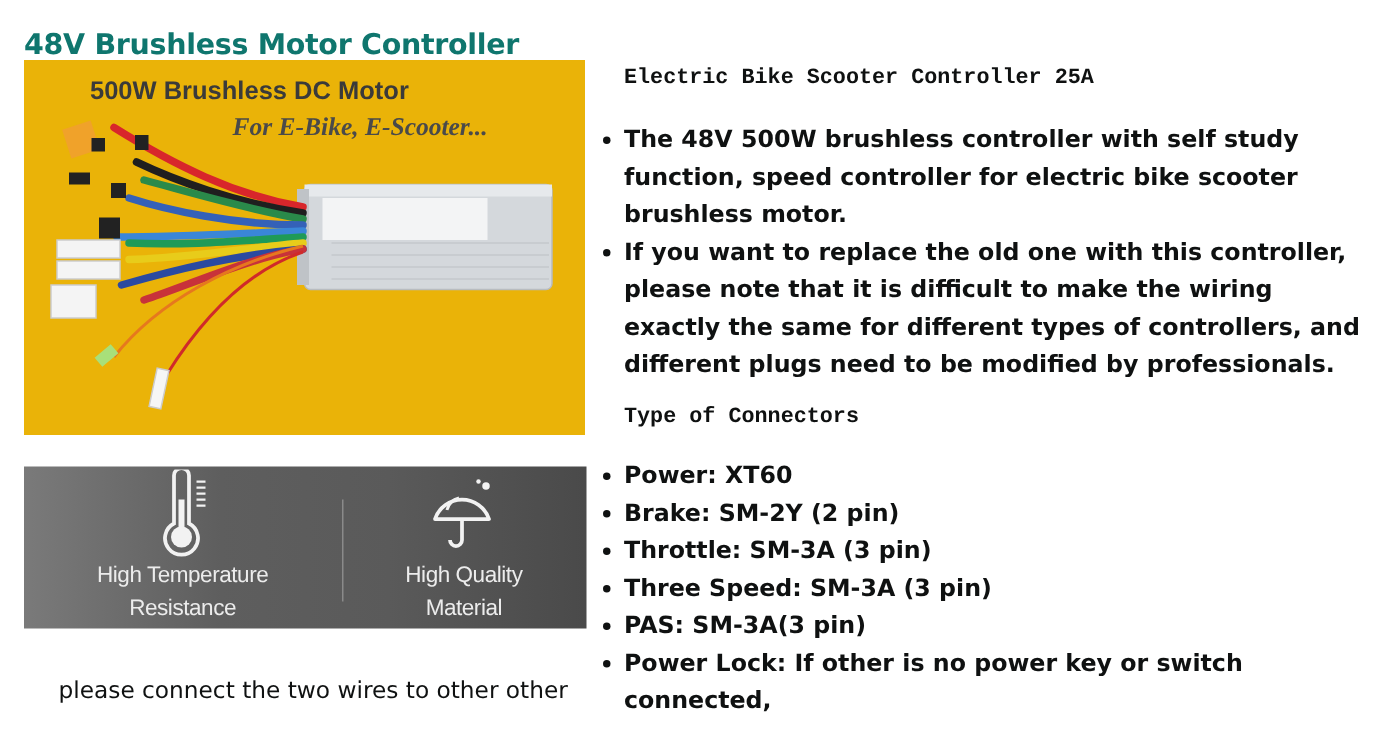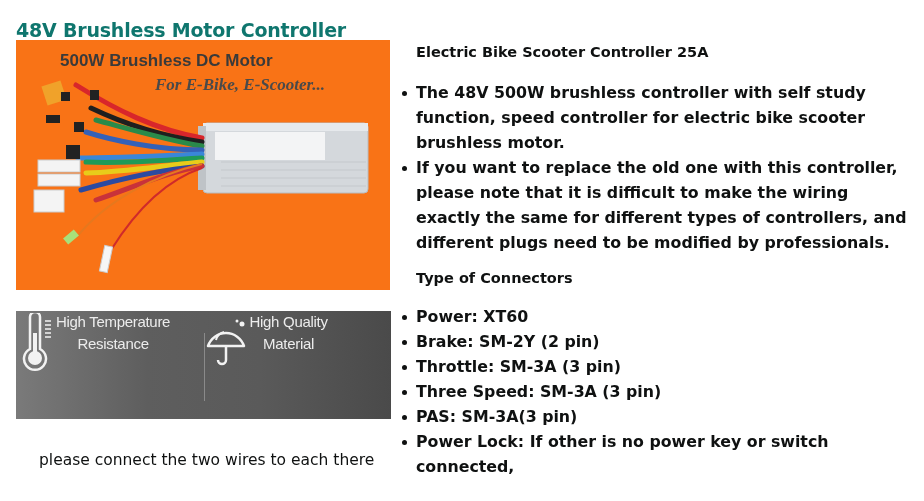--- a/index.html
+++ b/index.html
@@ -7,58 +7,58 @@
     width: 924px; height: 501px; position: relative; overflow: hidden;
     font-family: "DejaVu Sans", "Liberation Sans", sans-serif; color: #0f1111;
   }
   .page-title {
     position: absolute; left: 16px; top: 6px;
     font-size: 19px; font-weight: bold; letter-spacing: -0.2px; color: #0f766e;
   }
   
   .product-image {
     position: absolute; left: 16px; top: 40px; width: 374px; height: 250px;
-    background: #f97316;
+    background: #eab308;
   }
   .img-headline {
     position: absolute; left: 44px; top: 11px;
     font-family: "Liberation Sans", sans-serif; font-weight: bold; font-size: 17px; color: #3a3a3a;
   }
   .img-subline {
     position: absolute; left: 139px; top: 35px;
     font-family: Liberation Serif, serif; font-weight: bold; font-style: italic; font-size: 17px; color: #4a4a4a;
   }
   .product-image svg { position: absolute; left: 0; top: 0; }
 
   
   .feature-banner {
     position: absolute; left: 16px; top: 311px; width: 375px; height: 108px;
     background: linear-gradient(90deg, #7a7a7a 0%, #5e5e5e 35%, #5a5a5a 65%, #4a4a4a 100%);
     display: flex;
   }
   .feature {
-    flex: 1; position: relative; display: flex; flex-direction: row; align-items: flex-start;
+    flex: 1; position: relative; display: flex; flex-direction: column; align-items: center; margin-left: 24px;
   }
   .feature + .feature::before {
     content: ""; position: absolute; left: 0; top: 22px; height: 68px; width: 1px; background: #8a8a8a;
   }
   .feature-icon { height: 60px; margin-top: 2px; display: flex; align-items: center; justify-content: center; }
   .feature-label {
     font-family: "Liberation Sans", sans-serif; font-size: 15px; line-height: 22px; color: #ececec;
     text-align: center; white-space: pre-line; letter-spacing: -0.3px;
   }
 
   .continuation {
     position: absolute; left: 39px; top: 451px; font-size: 15.5px; color: #0f1111;
   }
 
   
   .right-col { position: absolute; left: 398px; top: 44px; width: 520px; }
   .section-heading {
-    font-size: 14.5px; font-weight: bold; color: #0f1111; margin: 0 0 0 18px;
+    font-size: 14.5px; font-weight: bold; color: #0f1111; margin: 0 0 0 18px; font-family: Liberation Mono, monospace;
   }
   ul.desc { margin: 20px 0 0 0; padding: 0 0 0 18px; list-style: none; }
   ul.desc li, ul.connectors li {
     position: relative; font-size: 15.8px; line-height: 25px; color: #0f1111; font-weight: bold;
   }
   ul.desc li::before, ul.connectors li::before {
     content: ""; position: absolute; left: -14px; top: 11px; width: 5px; height: 5px;
     border-radius: 50%; background: #0f1111;
   }
   .connectors-heading { margin-top: 15px; }
@@ -155,13 +155,13 @@
   <ul class="connectors">
     <li>Power: XT60</li>
     <li>Brake: SM-2Y (2 pin)</li>
     <li>Throttle: SM-3A (3 pin)</li>
     <li>Three Speed: SM-3A (3 pin)</li>
     <li>PAS: SM-3A(3 pin)</li>
     <li>Power Lock: If other is no power key or switch connected,</li>
   </ul>
 </div>
 
-<div class="continuation">please connect the two wires to each there</div>
+<div class="continuation">please connect the two wires to other other</div>
 
 </body></html>

